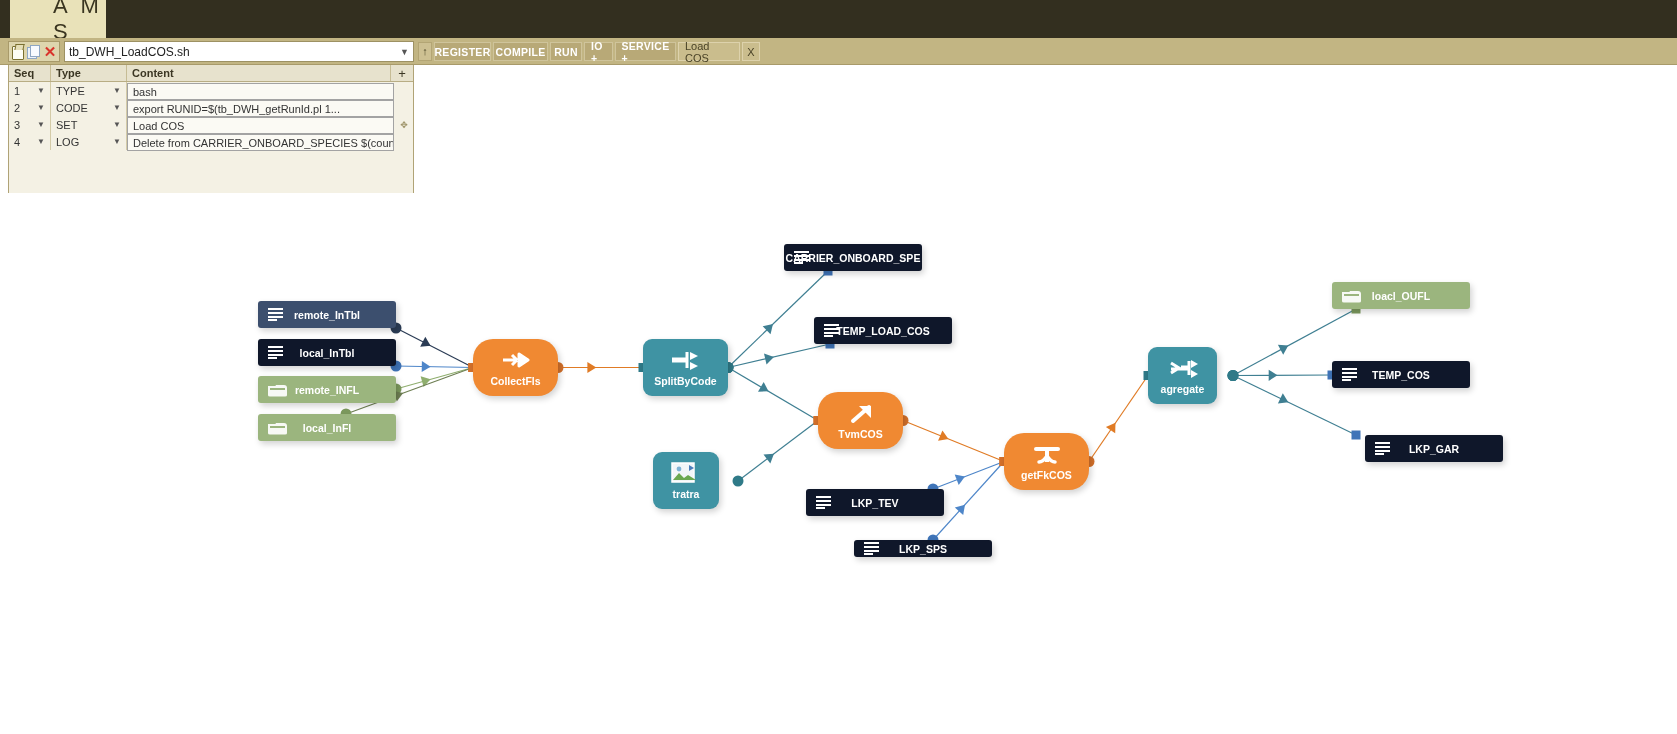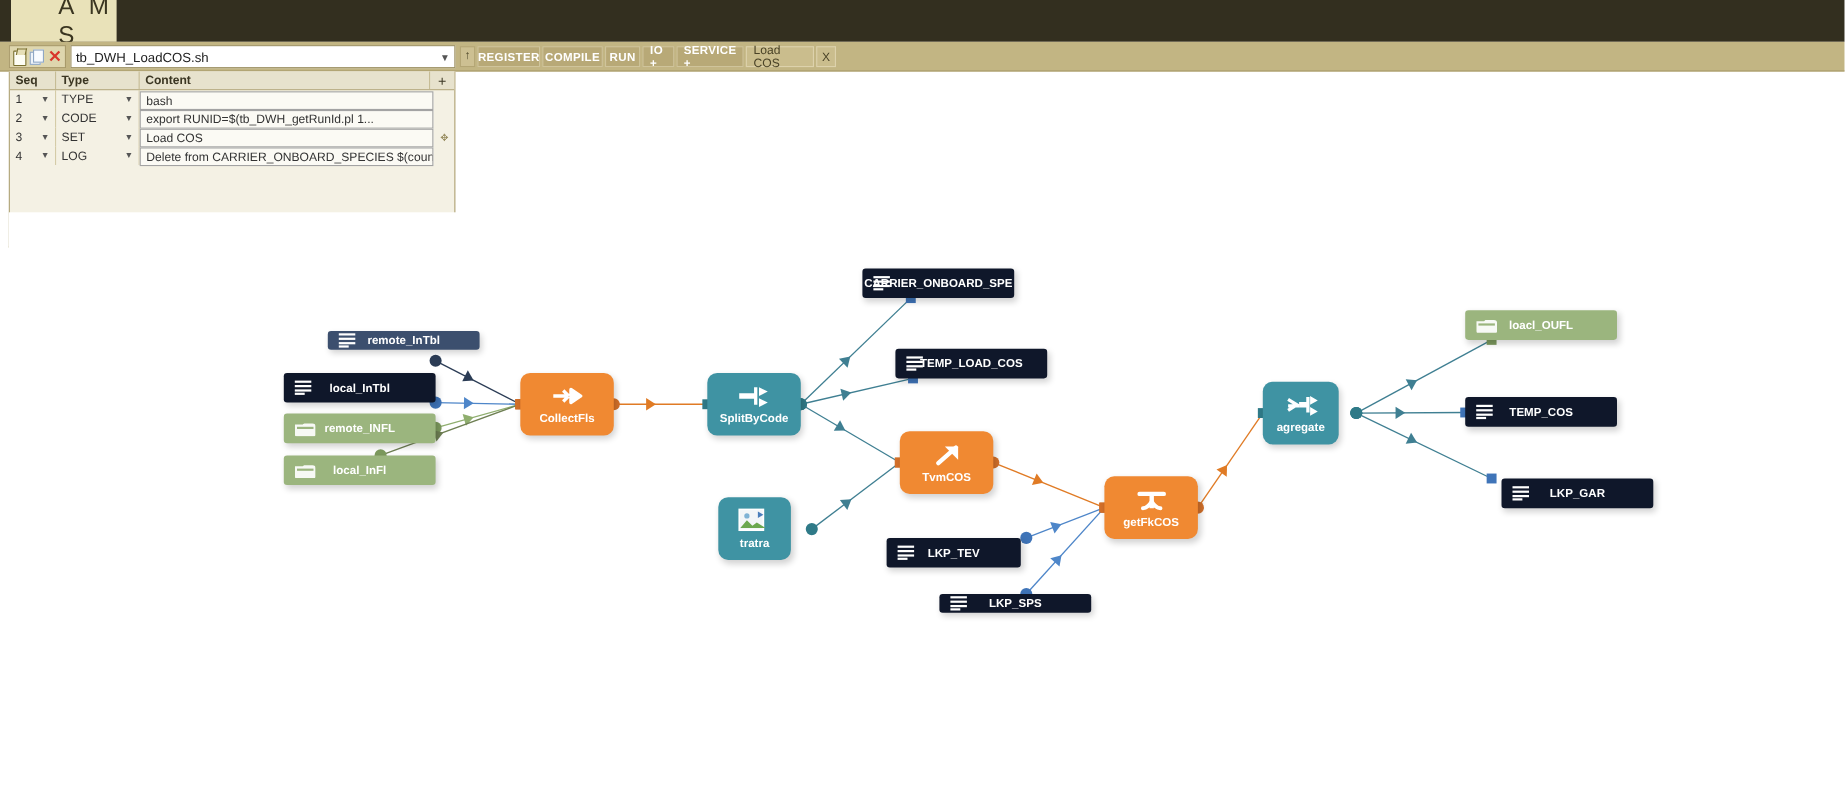--- a/index.html
+++ b/index.html
@@ -150,21 +150,21 @@
   .n-flat { height:27px; border-radius:3px; justify-content:center; }
   .n-darkblue { background:#3c4f6e; }
   .n-blue     { background:#0f172a; }
   .n-green    { background:#9bb57e; }
 
   
   .n-proc {
     border-radius:9px; flex-direction:column;
     justify-content:center; align-items:center;
   }
-  .n-orange { background:#f08932; }
+  .n-orange { background:#f08932;border-radius:20px; }
   .n-teal   { background:#3f93a3; }
   .n-proc .picon { width:30px; height:24px; margin-bottom:2px; position:relative; }
   .n-proc .nlabel { font-size:10.5px; }
 
   
   .tbl-glyph { position:relative; width:15px; height:13px; }
   .tbl-glyph i {
     position:absolute; left:0; width:15px; height:2px; background:#ffffff; display:block;
   }
   .tbl-glyph i:nth-child(1){ top:0px; }
@@ -348,21 +348,21 @@
         <path d="M1225,182.5 Q1274.5,182.25 1324,182" stroke="#3f7f92" stroke-width="1.2" fill="none"></path>
         <path d="M1269.5,182.3L1260.7,187.9L1260.7,176.7Z" fill="#3f7f92"></path>
         <circle cx="1225" cy="182.5" r="5.5" fill="#2f7a88"></circle>
         <rect x="1319.5" y="177.5" width="9" height="9" fill="#3f74b8"></rect>
         <path d="M1225,182.5 Q1286.5,212.25 1348,242" stroke="#3f7f92" stroke-width="1.2" fill="none"></path>
         <path d="M1280.3,209.3L1269.9,210.5L1274.8,200.3Z" fill="#3f7f92"></path>
         <circle cx="1225" cy="182.5" r="5.5" fill="#2f7a88"></circle>
         <rect x="1343.5" y="237.5" width="9" height="9" fill="#3f74b8"></rect>
       </svg>
     <div id="node-layer">
-        <div class="node n-flat n-darkblue" style="left: 250px; top: 108px; width: 138px; height: 17px; margin-left: 40px;">
+        <div class="node n-flat n-darkblue" style="left: 250px; top: 108px; width: 138px; height: 27px;">
           <span class="nicon"><span class="tbl-glyph"><i></i><i></i><i></i><i></i></span></span>
           <span class="nlabel">remote_InTbl</span>
         </div>
         <div class="node n-flat n-blue" style="left: 250px; top: 146px; width: 138px; height: 27px;">
           <span class="nicon"><span class="tbl-glyph"><i></i><i></i><i></i><i></i></span></span>
           <span class="nlabel">local_InTbl</span>
         </div>
         <div class="node n-flat n-green" style="left: 250px; top: 183px; width: 138px; height: 27px;">
           <span class="nicon"><span class="fld-glyph"></span></span>
           <span class="nlabel">remote_INFL</span>
@@ -410,21 +410,21 @@
           <span class="nlabel">tratra</span>
         </div>
         <div class="node n-proc n-orange" style="left: 996px; top: 240px; width: 85px; height: 57px;">
           <span class="picon"><svg width="30" height="24" viewBox="0 0 30 24">
               <path d="M4 6h22" stroke="#ffffff" stroke-width="4" stroke-linecap="round"></path>
               <path d="M15 6v13" stroke="#ffffff" stroke-width="4"></path>
               <path d="M7 19c4 0 6-3 8-6M23 19c-4 0-6-3-8-6" stroke="#ffffff" stroke-width="3.5" fill="none" stroke-linecap="round"></path>
             </svg></span>
           <span class="nlabel">getFkCOS</span>
         </div>
-        <div class="node n-flat n-blue" style="left: 798px; top: 296px; width: 122px; height: 27px;">
+        <div class="node n-flat n-blue" style="left: 798px; top: 296px; width: 138px; height: 27px;">
           <span class="nicon"><span class="tbl-glyph"><i></i><i></i><i></i><i></i></span></span>
           <span class="nlabel">LKP_TEV</span>
         </div>
         <div class="node n-flat n-blue" style="left: 846px; top: 347px; width: 138px; height: 17px;">
           <span class="nicon"><span class="tbl-glyph"><i></i><i></i><i></i><i></i></span></span>
           <span class="nlabel">LKP_SPS</span>
         </div>
         <div class="node n-proc n-teal" style="left: 1140px; top: 154px; width: 69px; height: 57px;">
           <span class="picon"><svg width="32" height="24" viewBox="0 0 32 24">
               <path d="M3 6l8 5-8 5M3 12h10" stroke="#ffffff" stroke-width="3" fill="none"></path>

